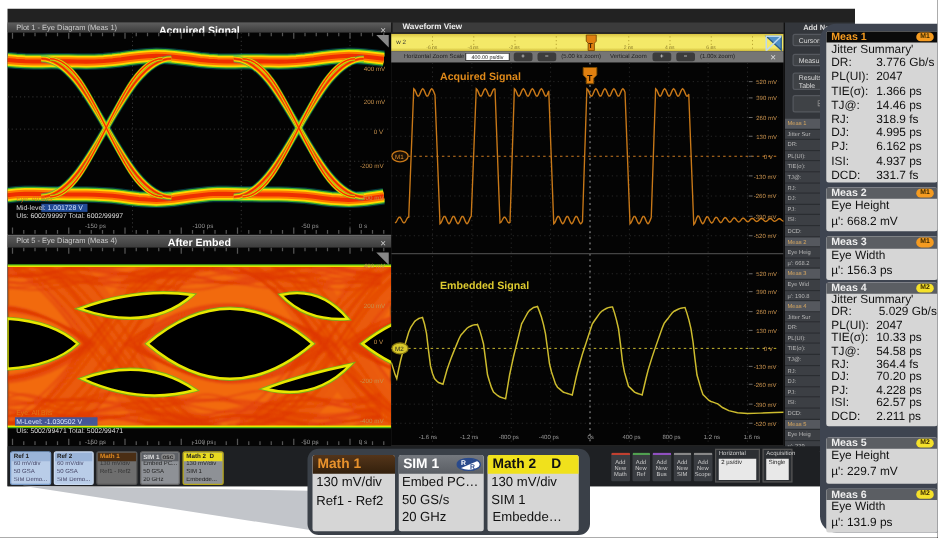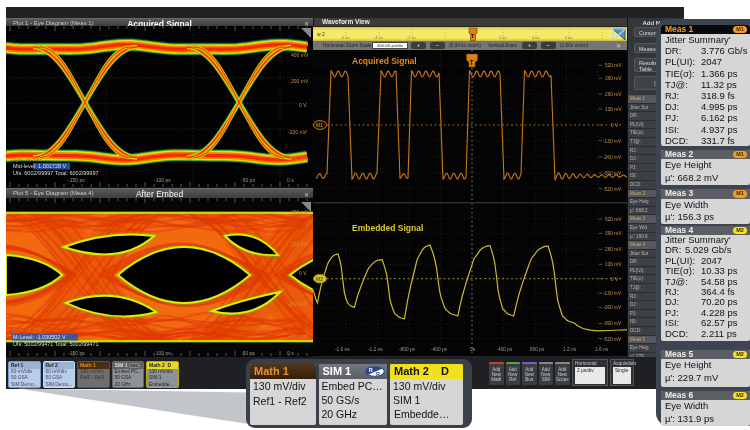--- a/index.html
+++ b/index.html
@@ -199,21 +199,21 @@
 <g font-size="5" fill="#999">
 <text x="62" y="156">-150 ps</text>
         <text x="148" y="156">-100 ps</text>
         <text x="235" y="156">-50 ps</text>
         <text x="281" y="156">0 s</text>
       </g>
 <path d="M295,2 L305,2 L305,12 Z" fill="#888"></path>
 </svg>
 <div class="abs hdrbar" style="left:6px;top:187.5px;width:307px;height:10px;">
 <span class="abs" style="left:7px;top:1.5px;font-size:6px;color:#ccc;">Plot 5 - Eye Diagram (Meas 4)</span>
-<span class="abs" style="left:0;right:0;top:0.5px;text-align:center;font-size:8.5px;font-weight:normal;color:#fff;">After Embed</span>
+<span class="abs" style="left:0;right:0;top:0.5px;text-align:center;font-size:8.5px;font-weight:bold;color:#fff;">After Embed</span>
 <span class="abs" style="right:4px;top:2px;font-size:6px;color:#ccc;">✕</span>
 </div>
 <svg class="abs" style="left:6px;top:197.5px;" width="307" height="159.5" viewBox="0 0 307 159.5">
 <rect width="307" height="159.5" fill="#050505"></rect>
 <defs>
         <clipPath id="band5">
           <rect x="0" y="14.5" width="307" height="129"></rect>
         </clipPath>
       </defs>
 <g stroke="#555" stroke-width="1">
@@ -737,41 +737,41 @@
 <div style="font-size:10.5px;line-height:14.2px;color:#111;padding-left:4px;">Embedde…</div>
 </div>
 </div>
 <div class="abs" style="left:656px;top:19px;width:94px;height:407px;background:#3e4450;border-radius:13px 0 0 13px;">
       <div class="abs" style="left:5px;top:5.5px;width:89px;height:121.5px;background:#d6d6d6;border-radius:2px;overflow:hidden;">
         <div style="position:relative;height:9.5px;background:#0a0a0a;color:#f59b20;font-size:8.5px;font-weight:bold;line-height:9.5px;padding-left:4px;">Meas 1<span style="position:absolute;right:3px;top:1px;width:14px;height:7.5px;background:#f59b20;border-radius:4px;color:#3a2a00;font-size:5.5px;font-weight:bold;text-align:center;line-height:7.5px;">M1</span></div>
         <div style="font-size:9.5px;line-height:11.2px;color:#111;padding-left:4px;">Jitter Summary'</div>
         <div style="font-size:9.5px;line-height:11.2px;color:#111;padding-left:4px;white-space:nowrap;">DR:<span style="position:absolute;left:40px;">3.776 Gb/s</span></div>
         <div style="font-size:9.5px;line-height:11.2px;color:#111;padding-left:4px;white-space:nowrap;">PL(UI):<span style="position:absolute;left:40px;">2047</span></div>
         <div style="font-size:9.5px;line-height:11.2px;color:#111;padding-left:4px;white-space:nowrap;">TIE(σ):<span style="position:absolute;left:40px;">1.366 ps</span></div>
-        <div style="font-size:9.5px;line-height:11.2px;color:#111;padding-left:4px;white-space:nowrap;">TJ@:<span style="position:absolute;left:40px;">11.32 ps</span></div>
+        <div style="font-size:9.5px;line-height:11.2px;color:#111;padding-left:4px;white-space:nowrap;">TJ@:<span style="position:absolute;left:40px;">14.46 ps</span></div>
         <div style="font-size:9.5px;line-height:11.2px;color:#111;padding-left:4px;white-space:nowrap;">RJ:<span style="position:absolute;left:40px;">318.9 fs</span></div>
         <div style="font-size:9.5px;line-height:11.2px;color:#111;padding-left:4px;white-space:nowrap;">DJ:<span style="position:absolute;left:40px;">4.995 ps</span></div>
         <div style="font-size:9.5px;line-height:11.2px;color:#111;padding-left:4px;white-space:nowrap;">PJ:<span style="position:absolute;left:40px;">6.162 ps</span></div>
         <div style="font-size:9.5px;line-height:11.2px;color:#111;padding-left:4px;white-space:nowrap;">ISI:<span style="position:absolute;left:40px;">4.937 ps</span></div>
         <div style="font-size:9.5px;line-height:11.2px;color:#111;padding-left:4px;white-space:nowrap;">DCD:<span style="position:absolute;left:40px;">331.7 fs</span></div>
       </div>
       <div class="abs" style="left:5px;top:130.5px;width:89px;height:35px;background:#d6d6d6;border-radius:2px;overflow:hidden;">
         <div style="position:relative;height:9.5px;background:#5b5e63;color:#eee;font-size:8.5px;font-weight:bold;line-height:9.5px;padding-left:4px;">Meas 2<span style="position:absolute;right:3px;top:1px;width:14px;height:7.5px;background:#f59b20;border-radius:4px;color:#3a2a00;font-size:5.5px;font-weight:bold;text-align:center;line-height:7.5px;">M1</span></div>
         <div style="font-size:9.5px;line-height:12.5px;color:#111;padding-left:4px;">Eye Height</div>
         <div style="font-size:9.5px;line-height:12.5px;color:#111;padding-left:4px;">µ': 668.2 mV</div>
       </div>
       <div class="abs" style="left:5px;top:170px;width:89px;height:35px;background:#d6d6d6;border-radius:2px;overflow:hidden;">
         <div style="position:relative;height:9.5px;background:#5b5e63;color:#eee;font-size:8.5px;font-weight:bold;line-height:9.5px;padding-left:4px;">Meas 3<span style="position:absolute;right:3px;top:1px;width:14px;height:7.5px;background:#f59b20;border-radius:4px;color:#3a2a00;font-size:5.5px;font-weight:bold;text-align:center;line-height:7.5px;">M1</span></div>
         <div style="font-size:9.5px;line-height:12.5px;color:#111;padding-left:4px;">Eye Width</div>
         <div style="font-size:9.5px;line-height:12.5px;color:#111;padding-left:4px;">µ': 156.3 ps</div>
       </div>
       <div class="abs" style="left:5px;top:206.5px;width:89px;height:115px;background:#d6d6d6;border-radius:2px;overflow:hidden;">
         <div style="position:relative;height:9.5px;background:#5b5e63;color:#eee;font-size:8.5px;font-weight:bold;line-height:9.5px;padding-left:4px;">Meas 4<span style="position:absolute;right:3px;top:1px;width:14px;height:7.5px;background:#f5e12a;border-radius:4px;color:#3a2a00;font-size:5.5px;font-weight:bold;text-align:center;line-height:7.5px;">M2</span></div>
         <div style="font-size:9.5px;line-height:10.4px;color:#111;padding-left:4px;">Jitter Summary'</div>
-        <div style="font-size:9.5px;line-height:10.4px;color:#111;padding-left:4px;white-space:nowrap;">DR:<span style="position:absolute;left:24px;">5.029 Gb/s</span></div>
+        <div style="font-size:9.5px;line-height:10.4px;color:#111;padding-left:4px;white-space:nowrap;">DR:<span style="position:absolute;left:42px;">5.029 Gb/s</span></div>
         <div style="font-size:9.5px;line-height:10.4px;color:#111;padding-left:4px;white-space:nowrap;">PL(UI):<span style="position:absolute;left:40px;">2047</span></div>
         <div style="font-size:9.5px;line-height:10.4px;color:#111;padding-left:4px;white-space:nowrap;">TIE(σ):<span style="position:absolute;left:40px;">10.33 ps</span></div>
         <div style="font-size:9.5px;line-height:10.4px;color:#111;padding-left:4px;white-space:nowrap;">TJ@:<span style="position:absolute;left:40px;">54.58 ps</span></div>
         <div style="font-size:9.5px;line-height:10.4px;color:#111;padding-left:4px;white-space:nowrap;">RJ:<span style="position:absolute;left:40px;">364.4 fs</span></div>
         <div style="font-size:9.5px;line-height:10.4px;color:#111;padding-left:4px;white-space:nowrap;">DJ:<span style="position:absolute;left:40px;">70.20 ps</span></div>
         <div style="font-size:9.5px;line-height:10.4px;color:#111;padding-left:4px;white-space:nowrap;">PJ:<span style="position:absolute;left:40px;">4.228 ps</span></div>
         <div style="font-size:9.5px;line-height:10.4px;color:#111;padding-left:4px;white-space:nowrap;">ISI:<span style="position:absolute;left:40px;">62.57 ps</span></div>
         <div style="font-size:9.5px;line-height:10.4px;color:#111;padding-left:4px;white-space:nowrap;">DCD:<span style="position:absolute;left:40px;">2.211 ps</span></div>
       </div>
       <div class="abs" style="left:5px;top:330.5px;width:89px;height:37px;background:#d6d6d6;border-radius:2px;overflow:hidden;">

